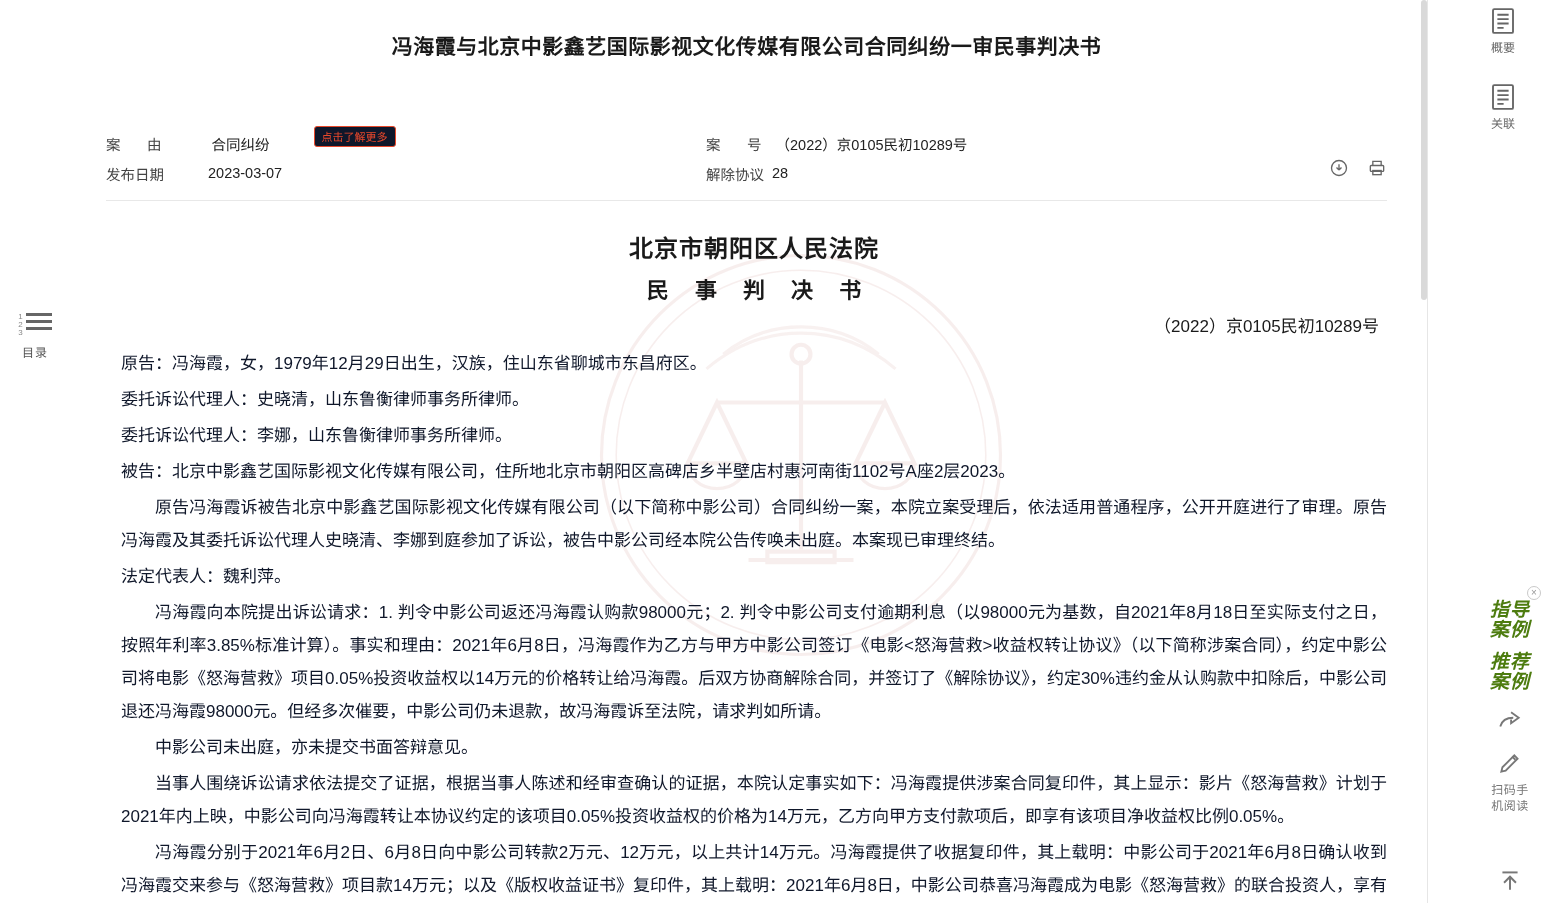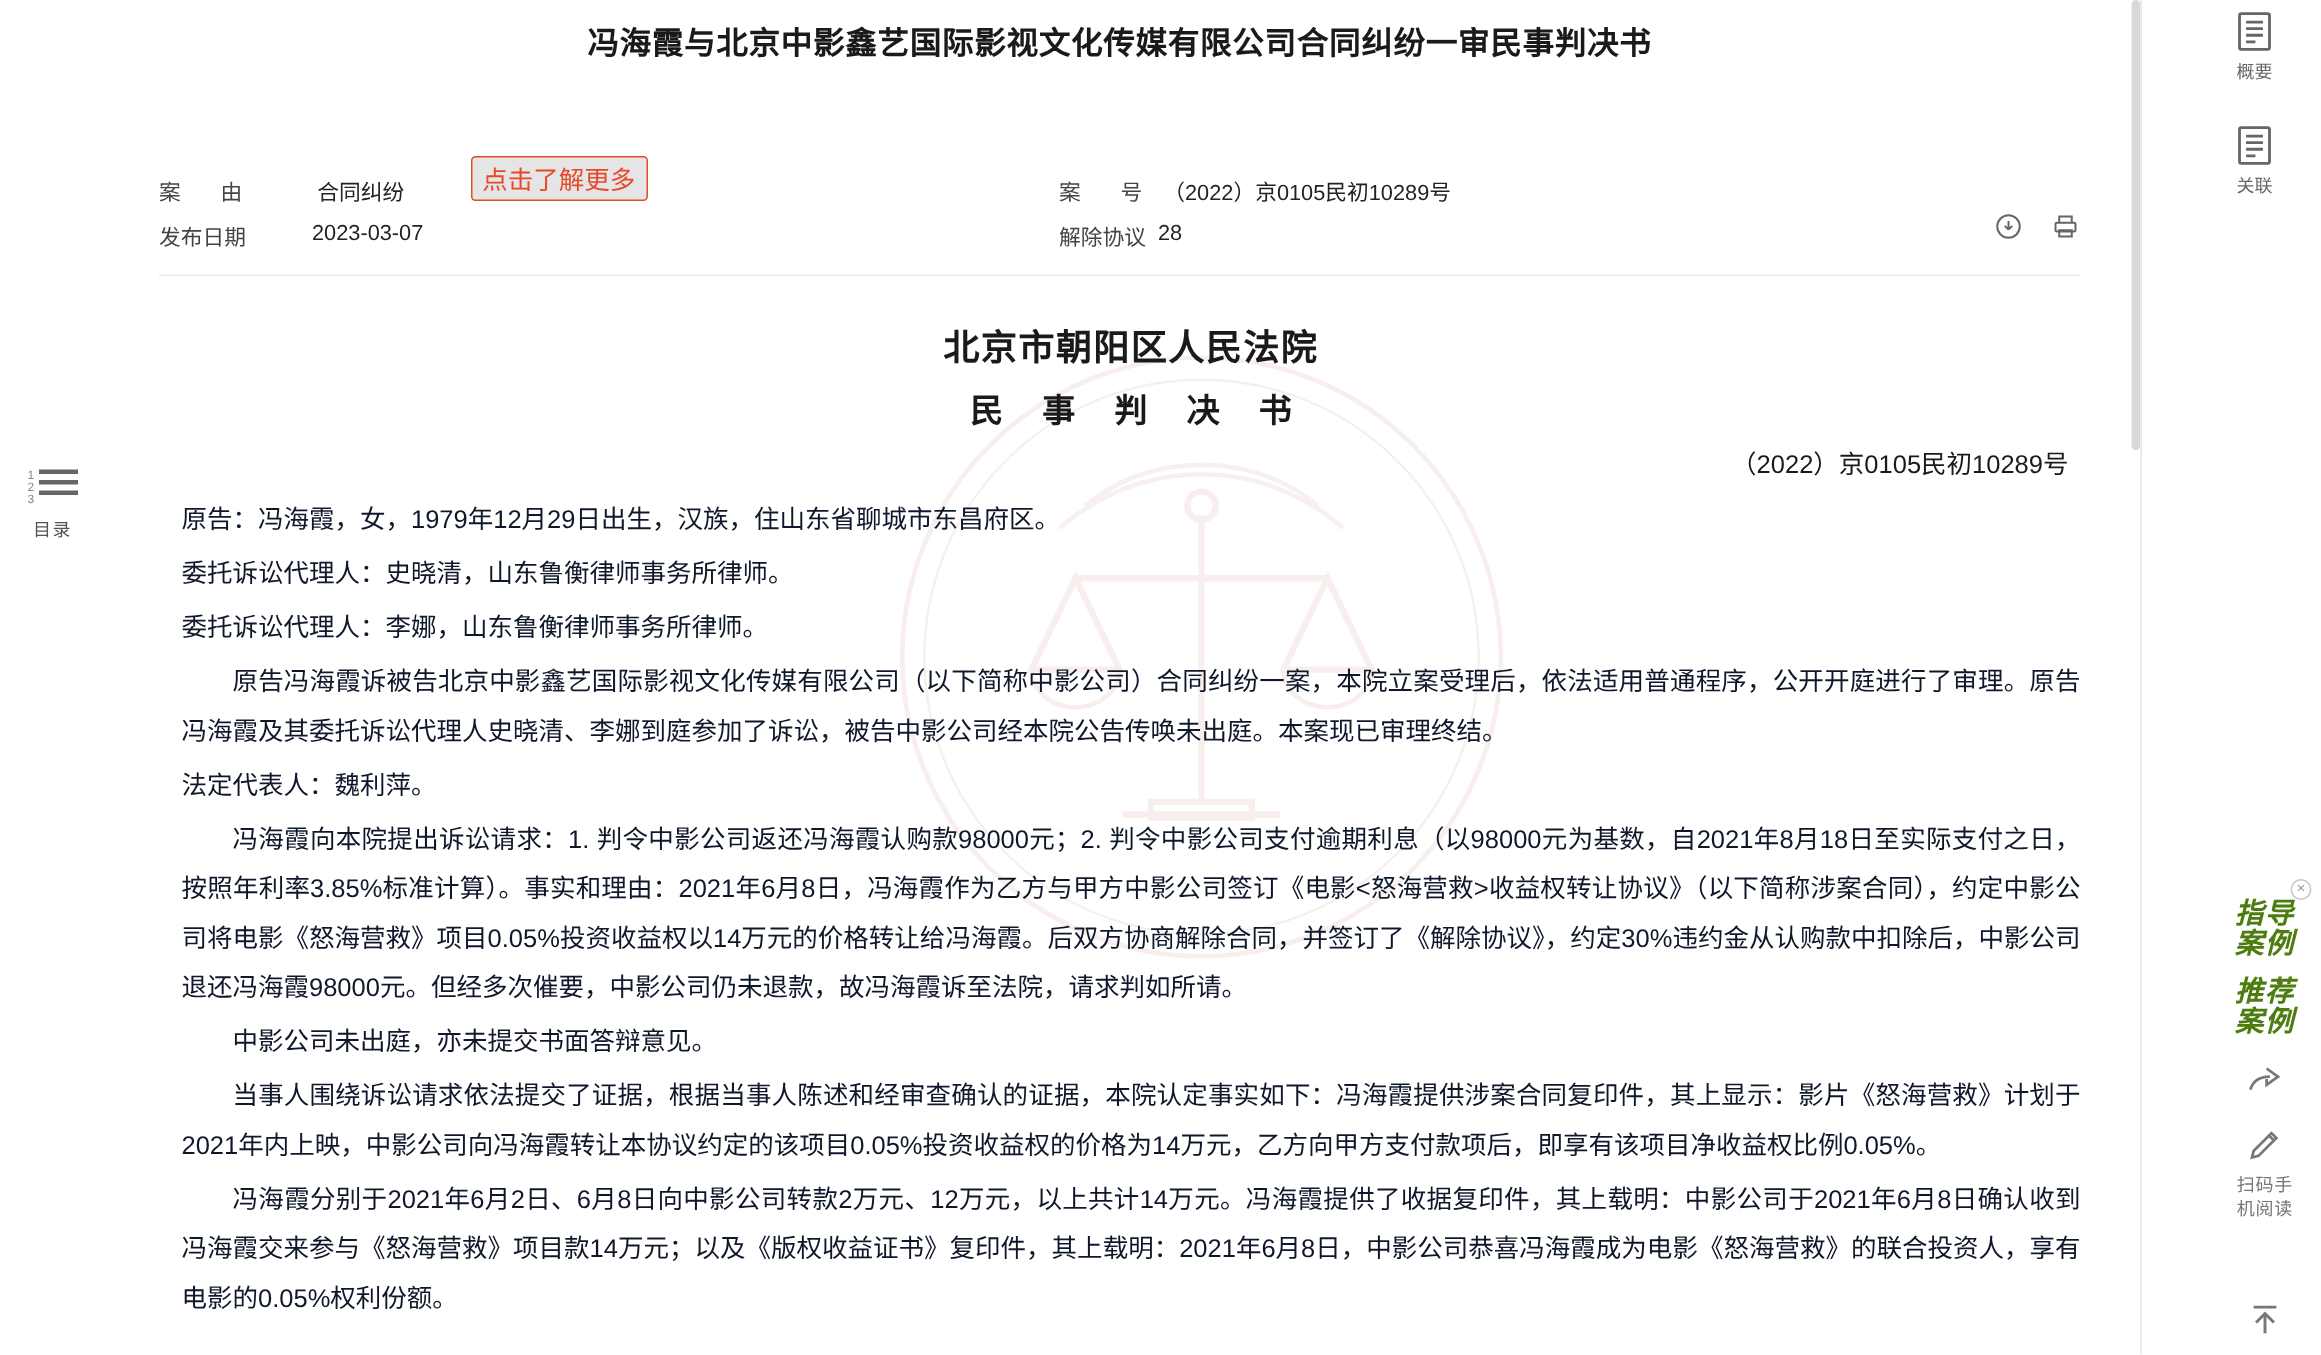--- a/index.html
+++ b/index.html
@@ -60,21 +60,21 @@
   
   .doc {
     position: absolute;
     left: 66px; top: 0;
     width: 1361px; height: 903px;
     background: #ffffff;
     padding: 0 18px;
   }
   .doc-title {
     margin: 0;
-    padding: 13px 40px 14px 40px;
+    padding: 30px 40px 14px 40px;
     text-align: center;
     font-size: 21px;
     font-weight: bold;
     letter-spacing: .5px;
     color: #1a1a1a;
     line-height: 34px;
   }
 
   
   .meta {
@@ -101,25 +101,25 @@
     margin-right: 8px;
     white-space: nowrap;
   }
   .meta-k.narrow { letter-spacing: 0; }
   .meta-v { color: #222; }
   .meta-v.link { color: #222; }
   .badge-more {
     display: inline-block;
     margin-left: 8px;
     padding: 1px 7px 2px 7px;
-    font-size: 17px;
+    font-size: 11px;
     color: #e8482b;
     border: 1px solid #e8482b;
     border-radius: 3px;
-    background: #e5e5e5;
+    background: #0f172a;
     position: relative;
     top: -7px;
     cursor: pointer;
     white-space: nowrap;
   }
   .meta-icons {
     position: absolute;
     right: 0;
     top: 30px;
     display: flex;
@@ -365,20 +365,21 @@
         </g>
       </svg>
 
       <div class="court-name">北京市朝阳区人民法院</div>
       <div class="doc-kind">民 事 判 决 书</div>
       <div class="case-no">（2022）京0105民初10289号</div>
 
       <p class="para">原告：冯海霞，女，1979年12月29日出生，汉族，住山东省聊城市东昌府区。</p>
       <p class="para">委托诉讼代理人：史晓清，山东鲁衡律师事务所律师。</p>
       <p class="para">委托诉讼代理人：李娜，山东鲁衡律师事务所律师。</p>
+      <p class="para">被告：北京中影鑫艺国际影视文化传媒有限公司，住所地北京市朝阳区高碑店乡半壁店村惠河南街1102号A座2层2023。</p>
       <p class="para indent">原告冯海霞诉被告北京中影鑫艺国际影视文化传媒有限公司（以下简称中影公司）合同纠纷一案，本院立案受理后，依法适用普通程序，公开开庭进行了审理。原告冯海霞及其委托诉讼代理人史晓清、李娜到庭参加了诉讼，被告中影公司经本院公告传唤未出庭。本案现已审理终结。</p>
       <p class="para">法定代表人：魏利萍。</p>
       <p class="para indent">冯海霞向本院提出诉讼请求：1. 判令中影公司返还冯海霞认购款98000元；2. 判令中影公司支付逾期利息（以98000元为基数，自2021年8月18日至实际支付之日，按照年利率3.85%标准计算）。事实和理由：2021年6月8日，冯海霞作为乙方与甲方中影公司签订《电影&lt;怒海营救&gt;收益权转让协议》（以下简称涉案合同），约定中影公司将电影《怒海营救》项目0.05%投资收益权以14万元的价格转让给冯海霞。后双方协商解除合同，并签订了《解除协议》，约定30%违约金从认购款中扣除后，中影公司退还冯海霞98000元。但经多次催要，中影公司仍未退款，故冯海霞诉至法院，请求判如所请。</p>
       <p class="para indent">中影公司未出庭，亦未提交书面答辩意见。</p>
       <p class="para indent">当事人围绕诉讼请求依法提交了证据，根据当事人陈述和经审查确认的证据，本院认定事实如下：冯海霞提供涉案合同复印件，其上显示：影片《怒海营救》计划于2021年内上映，中影公司向冯海霞转让本协议约定的该项目0.05%投资收益权的价格为14万元，乙方向甲方支付款项后，即享有该项目净收益权比例0.05%。</p>
       <p class="para indent">冯海霞分别于2021年6月2日、6月8日向中影公司转款2万元、12万元，以上共计14万元。冯海霞提供了收据复印件，其上载明：中影公司于2021年6月8日确认收到冯海霞交来参与《怒海营救》项目款14万元；以及《版权收益证书》复印件，其上载明：2021年6月8日，中影公司恭喜冯海霞成为电影《怒海营救》的联合投资人，享有电影的0.05%权利份额。</p>
     </div>
 
   </div>
 

